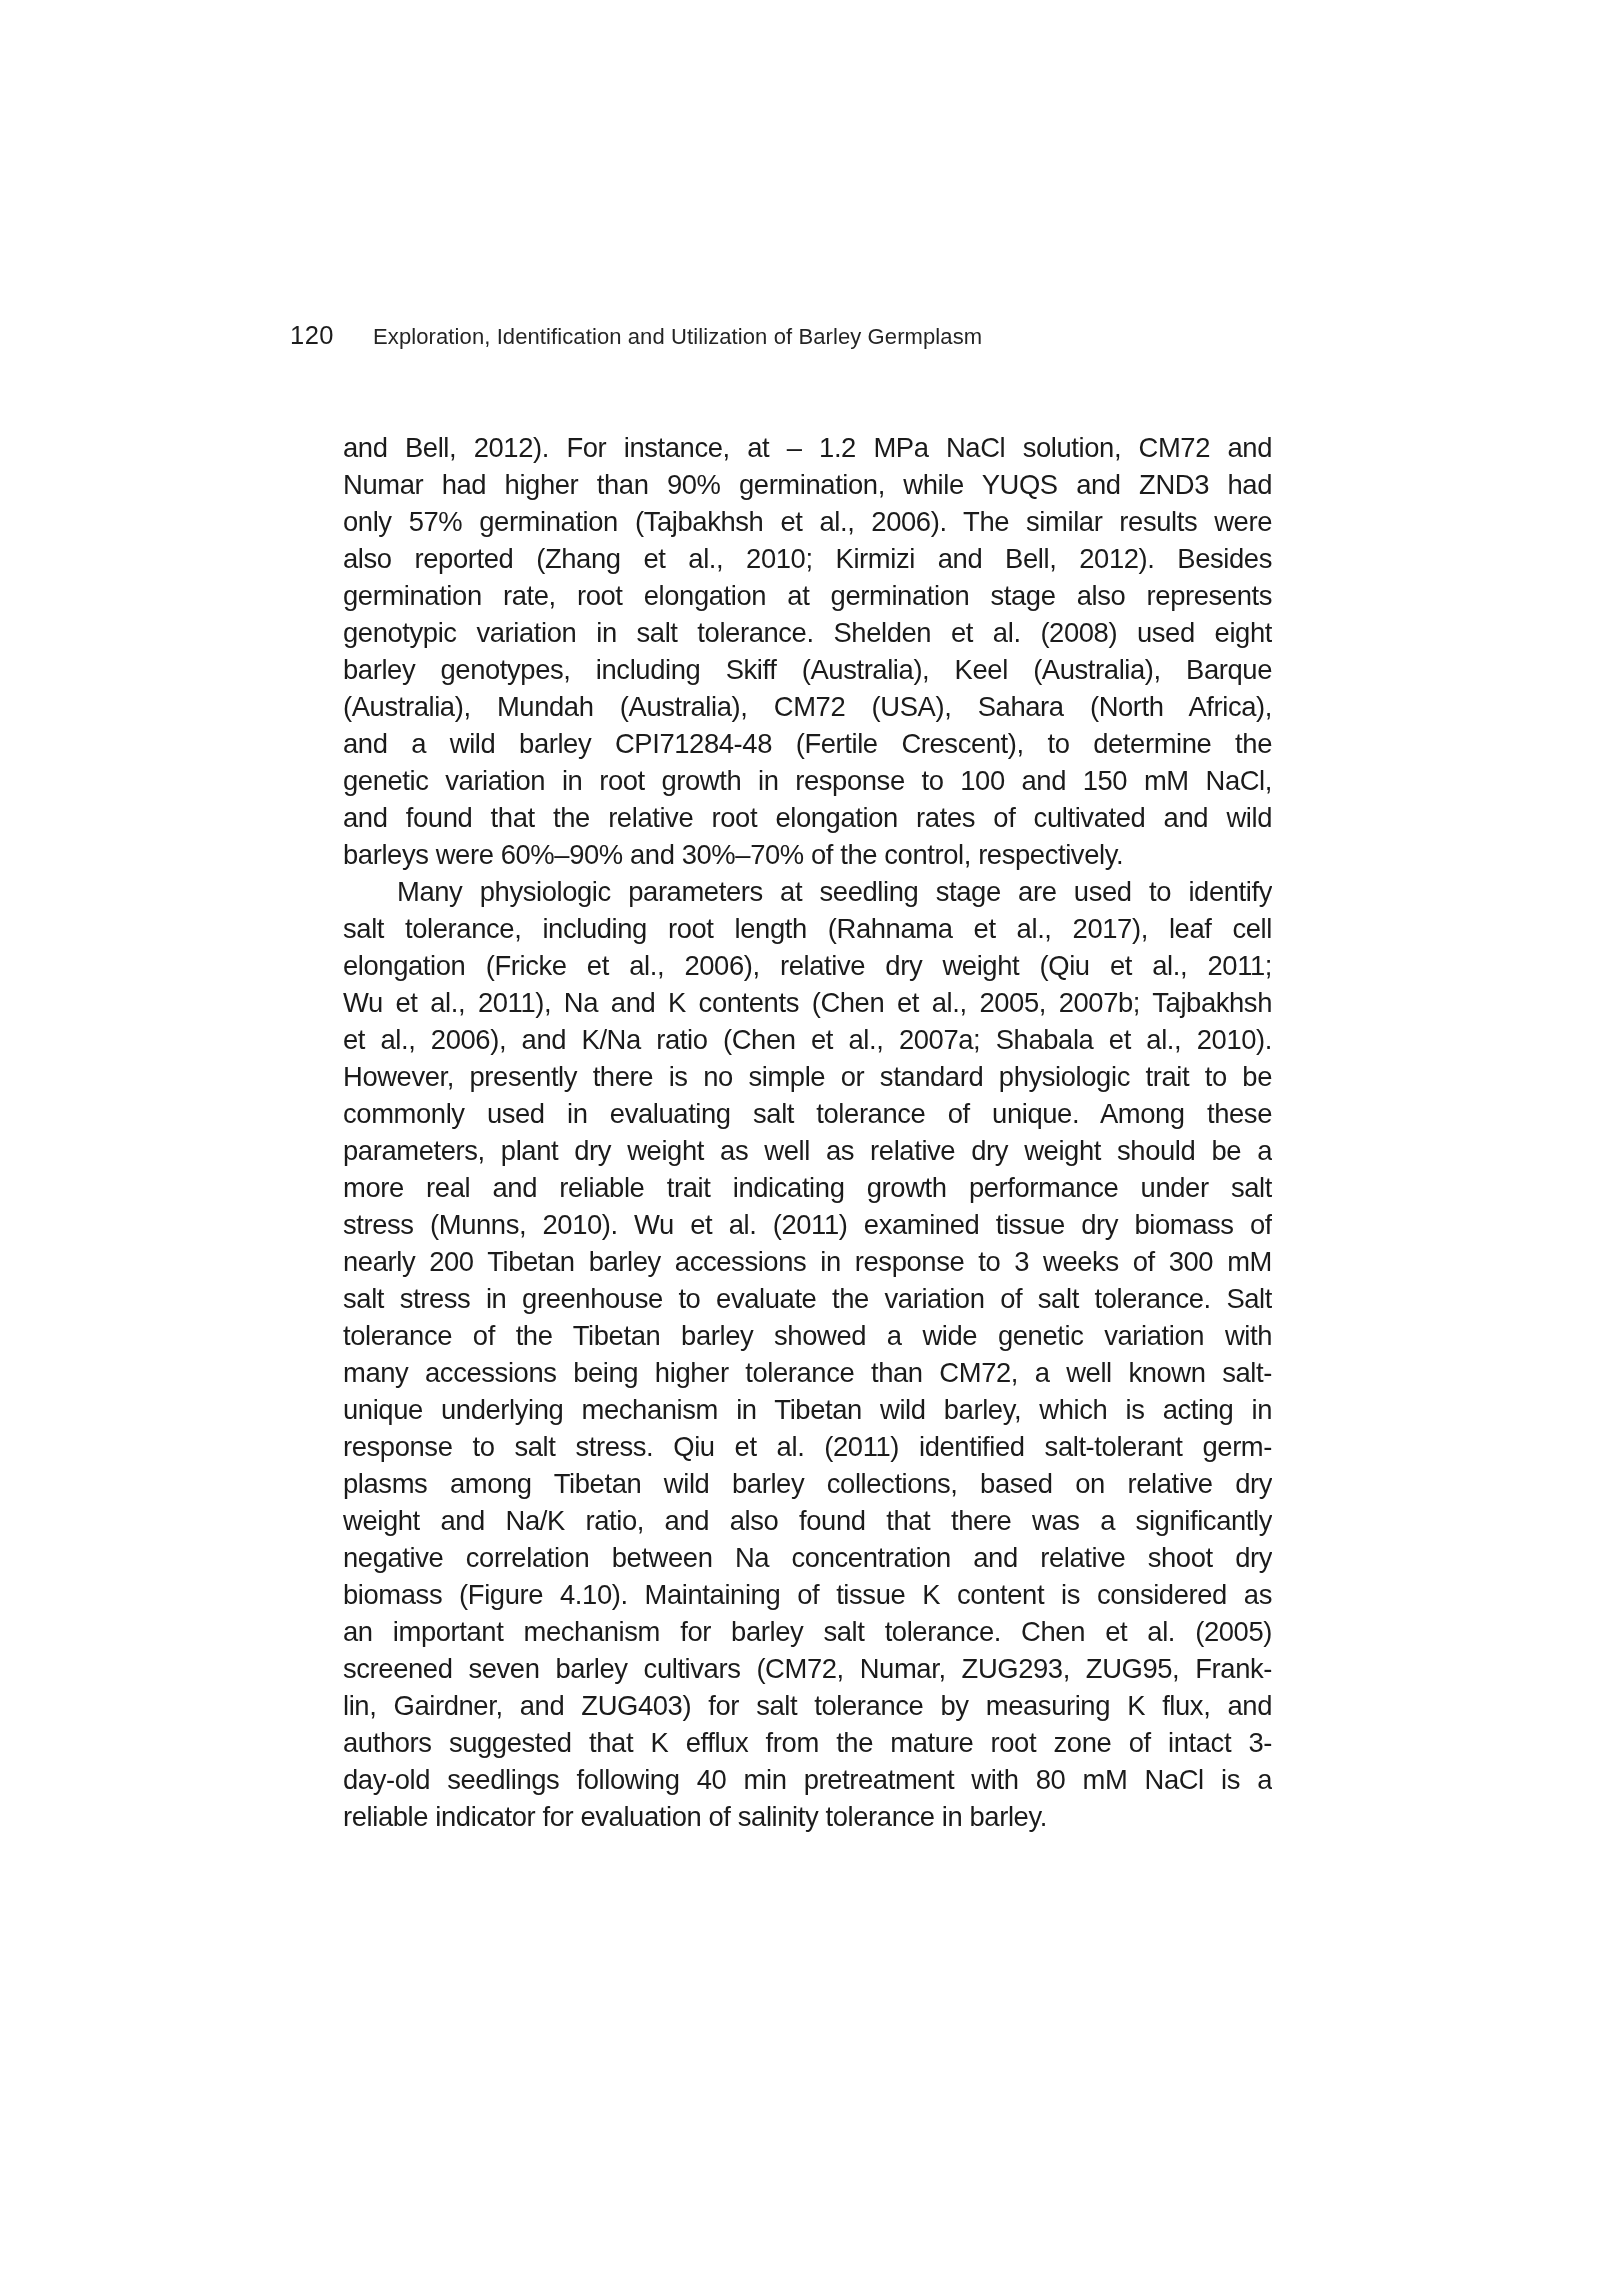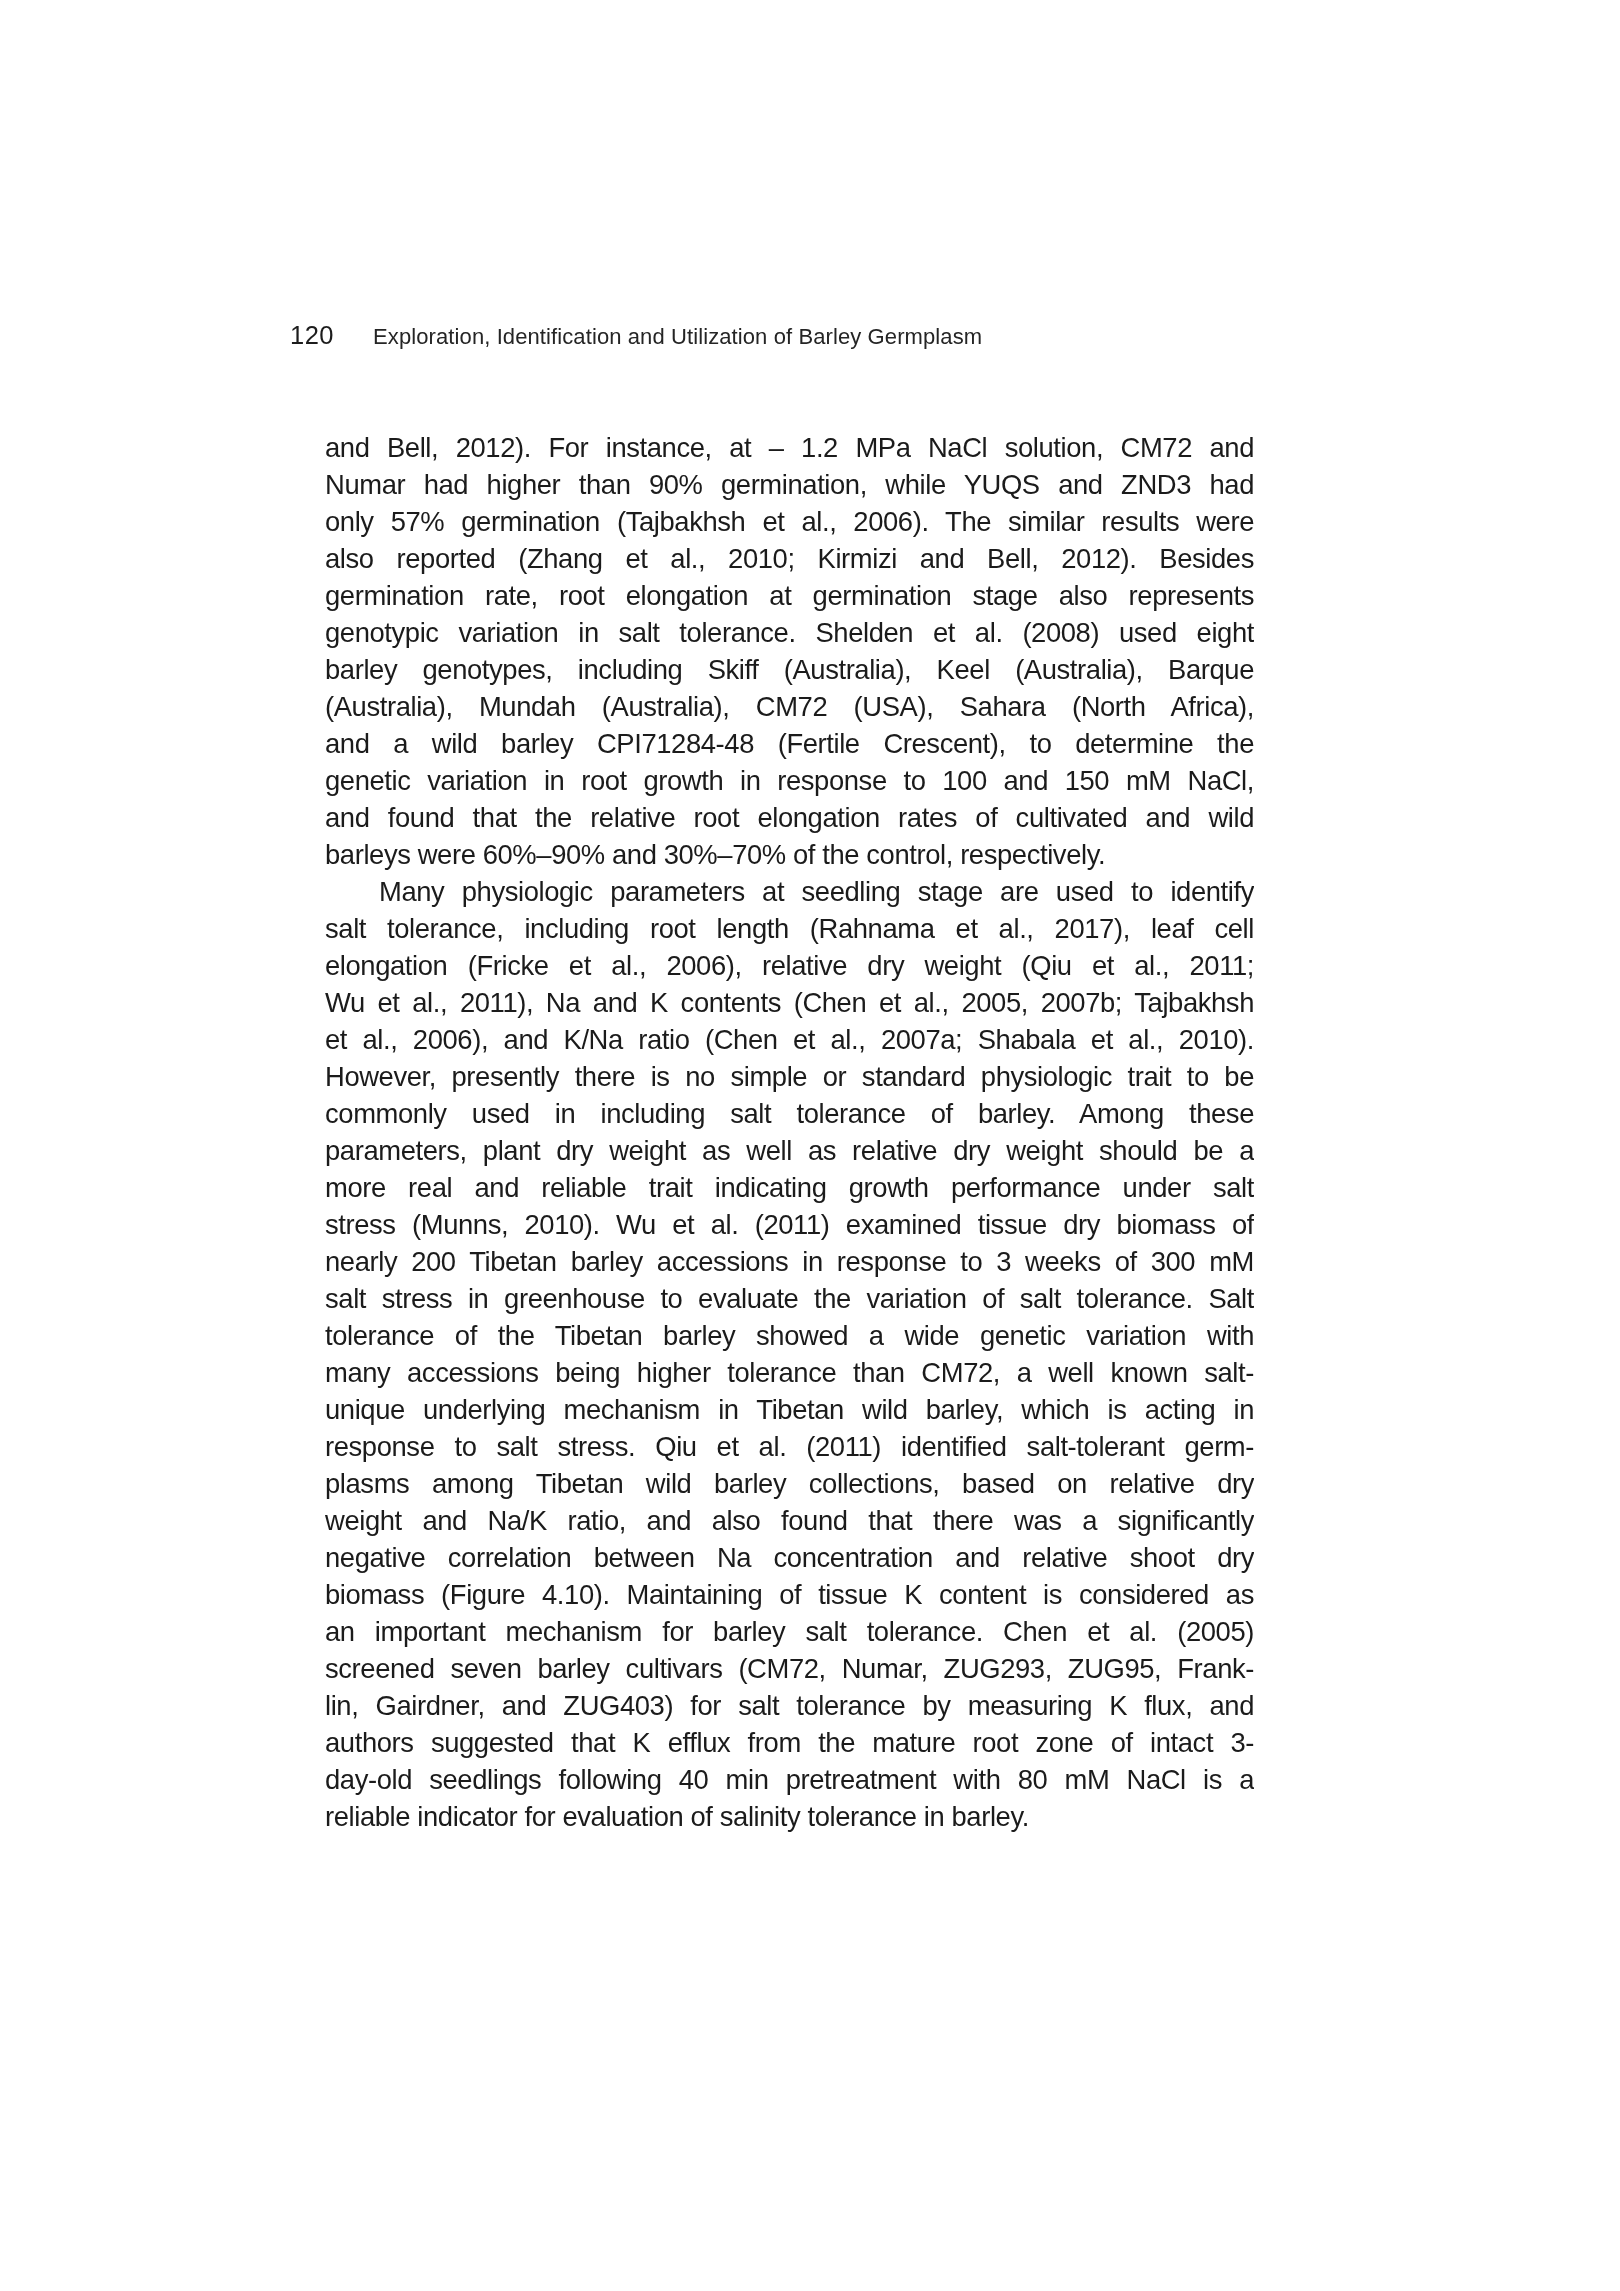--- a/index.html
+++ b/index.html
@@ -30,21 +30,21 @@
   }
   .running-title {
     font-size: 22px;
     margin-left: 39px;
     color: #252525;
     letter-spacing: 0.1px;
   }
   .body-text {
     position: absolute;
     top: 429px;
-    left: 325px;
+    left: 343px;
     width: 929px;
     font-size: 27.4px;
     letter-spacing: -0.4px;
     color: #1b1b1b;
   }
   .paragraph {
     margin: 0;
     padding: 0;
   }
   .line {
@@ -86,21 +86,21 @@
         <div class="line">and found that the relative root elongation rates of cultivated and wild</div>
         <div class="line last">barleys were 60%–90% and 30%–70% of the control, respectively.</div>
       </div>
       <div class="paragraph">
         <div class="line indent">Many physiologic parameters at seedling stage are used to identify</div>
         <div class="line">salt tolerance, including root length (Rahnama et al., 2017), leaf cell</div>
         <div class="line">elongation (Fricke et al., 2006), relative dry weight (Qiu et al., 2011;</div>
         <div class="line">Wu et al., 2011), Na and K contents (Chen et al., 2005, 2007b; Tajbakhsh</div>
         <div class="line">et al., 2006), and K/Na ratio (Chen et al., 2007a; Shabala et al., 2010).</div>
         <div class="line">However, presently there is no simple or standard physiologic trait to be</div>
-        <div class="line">commonly used in including salt tolerance of barley. Among these</div>
+        <div class="line">commonly used in evaluating salt tolerance of unique. Among these</div>
         <div class="line">parameters, plant dry weight as well as relative dry weight should be a</div>
         <div class="line">more real and reliable trait indicating growth performance under salt</div>
         <div class="line">stress (Munns, 2010). Wu et al. (2011) examined tissue dry biomass of</div>
         <div class="line">nearly 200 Tibetan barley accessions in response to 3 weeks of 300 mM</div>
         <div class="line">salt stress in greenhouse to evaluate the variation of salt tolerance. Salt</div>
         <div class="line">tolerance of the Tibetan barley showed a wide genetic variation with</div>
         <div class="line">many accessions being higher tolerance than CM72, a well known salt-</div>
         <div class="line">unique underlying mechanism in Tibetan wild barley, which is acting in</div>
         <div class="line">response to salt stress. Qiu et al. (2011) identified salt-tolerant germ-</div>
         <div class="line">plasms among Tibetan wild barley collections, based on relative dry</div>

